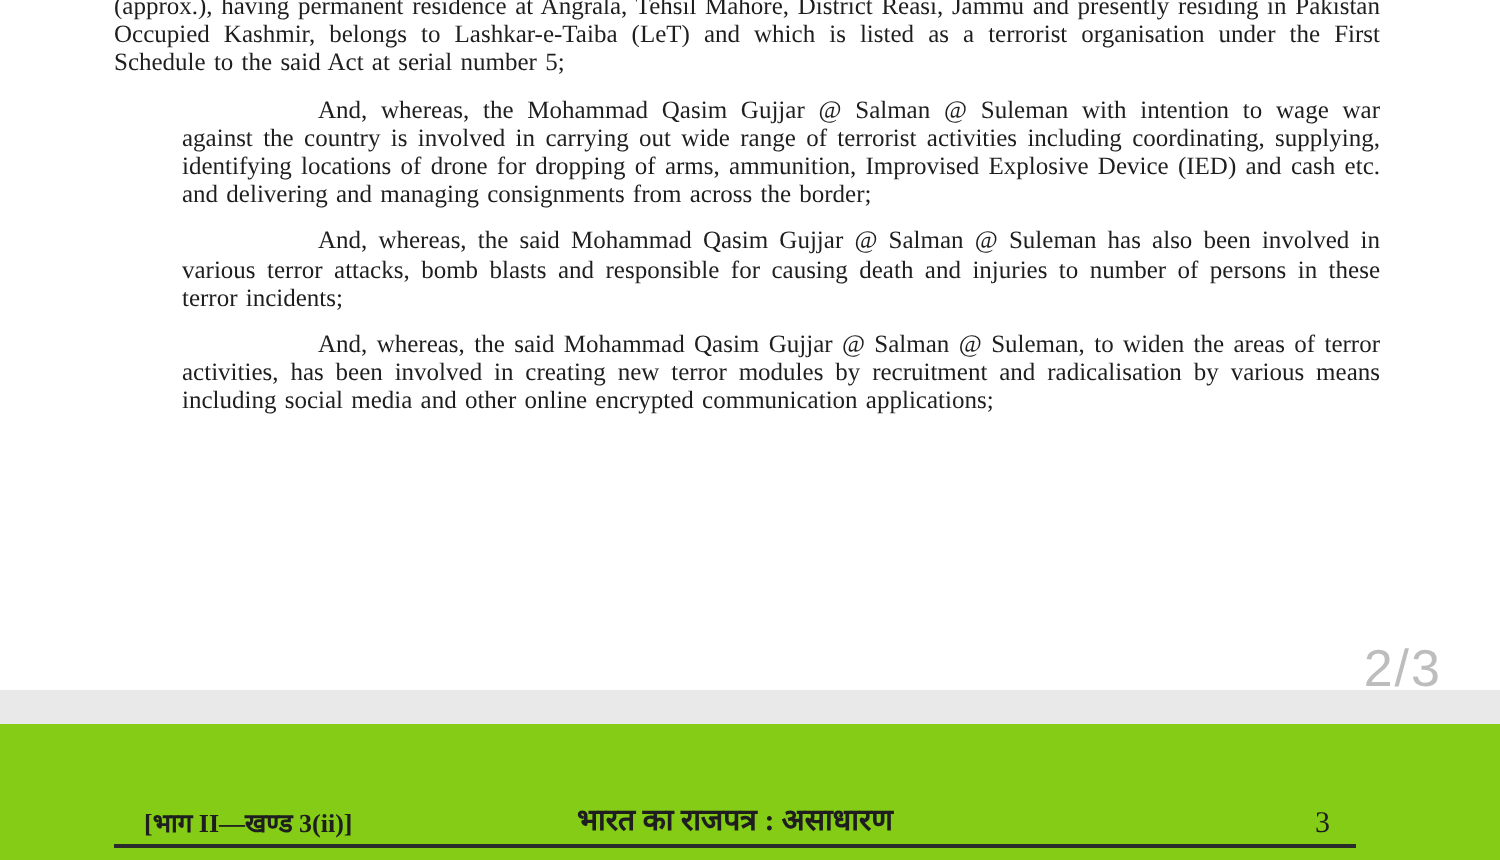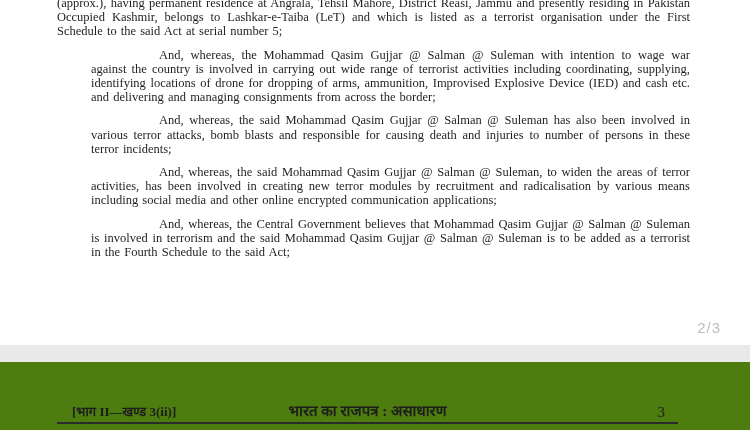--- a/index.html
+++ b/index.html
@@ -33,36 +33,36 @@
   }
   .para { margin: 0; word-spacing: 1px; }
   .para + .para { margin-top: 9px; margin-left: 34px; }
   .para.indent { text-indent: 68px; }
   
   .page-indicator {
     position: absolute;
     top: 319px;
     right: 29px;
     font-family: "Liberation Sans", sans-serif;
-    font-size: 15px;
+    font-size: 26px;
     letter-spacing: 1px;
     color: #bdbdbd;
   }
   
   .page-gap {
     position: absolute;
     top: 345px; left: 0; right: 0;
     height: 17px;
     background: #e9e9e9;
   }
   
   .page-3 {
     position: absolute;
     top: 362px; left: 0; right: 0; bottom: 0;
-    background: #4d7c0f;
+    background: #84cc16;
     padding-left: 19px;
   }
   .p3-header {
     position: absolute;
     left: 57px;
     top: 42px;
     width: 621px;
     height: 16px;
   }
   .h-left {
@@ -97,21 +97,20 @@
 <body>
 
 <div class="viewport">
 
   <section class="page-2">
     <div class="doc-body">
       <p class="para">(approx.), having permanent residence at Angrala, Tehsil Mahore, District Reasi, Jammu and presently residing in Pakistan Occupied Kashmir, belongs to Lashkar-e-Taiba (LeT) and which is listed as a terrorist organisation under the First Schedule to the said Act at serial number 5;</p>
       <p class="para indent">And, whereas, the Mohammad Qasim Gujjar @ Salman @ Suleman with intention to wage war against the country is involved in carrying out wide range of terrorist activities including coordinating, supplying, identifying locations of drone for dropping of arms, ammunition, Improvised Explosive Device (IED) and cash etc. and delivering and managing consignments from across the border;</p>
       <p class="para indent">And, whereas, the said Mohammad Qasim Gujjar @ Salman @ Suleman has also been involved in various terror attacks, bomb blasts and responsible for causing death and injuries to number of persons in these terror incidents;</p>
       <p class="para indent">And, whereas, the said Mohammad Qasim Gujjar @ Salman @ Suleman, to widen the areas of terror activities, has been involved in creating new terror modules by recruitment and radicalisation by various means including social media and other online encrypted communication applications;</p>
-      <p class="para indent">And, whereas, the Central Government believes that Mohammad Qasim Gujjar @ Salman @ Suleman is involved in terrorism and the said Mohammad Qasim Gujjar @ Salman @ Suleman is to be added as a terrorist in the Fourth Schedule to the said Act;</p>
     </div>
   </section>
 
   <div class="page-indicator">2/3</div>
 
   <div class="page-gap"></div>
 
   <section class="page-3">
     <div class="p3-header">
       <span class="h-left">[भाग II—खण्ड  3(ii)]</span>

